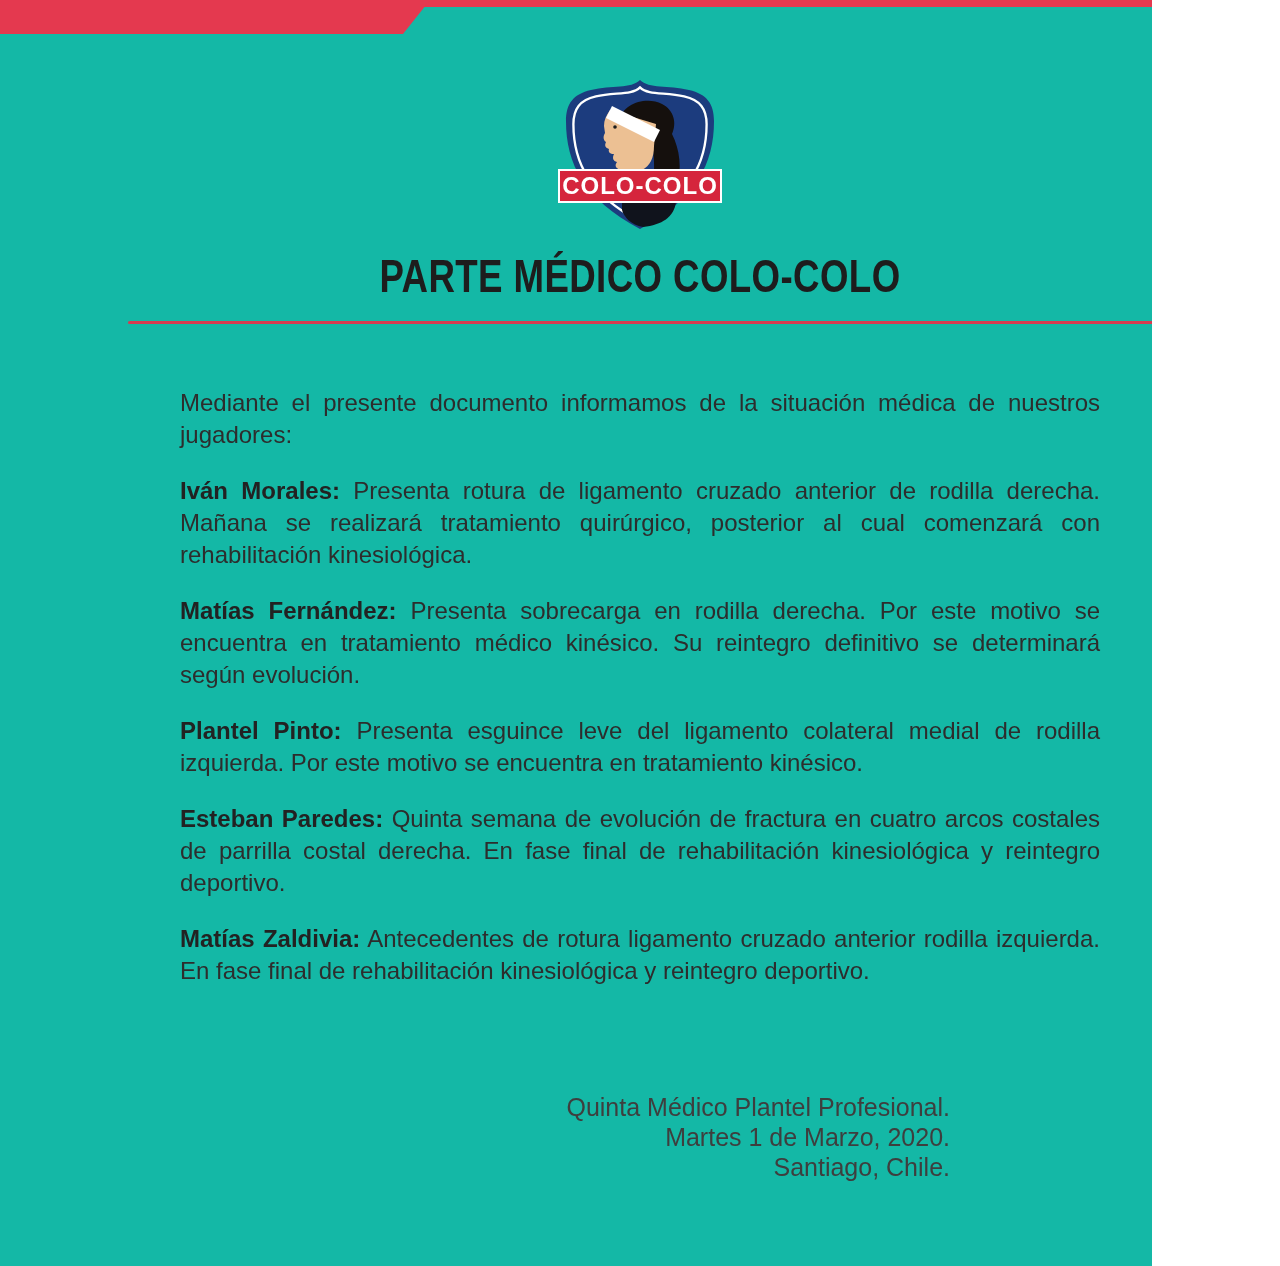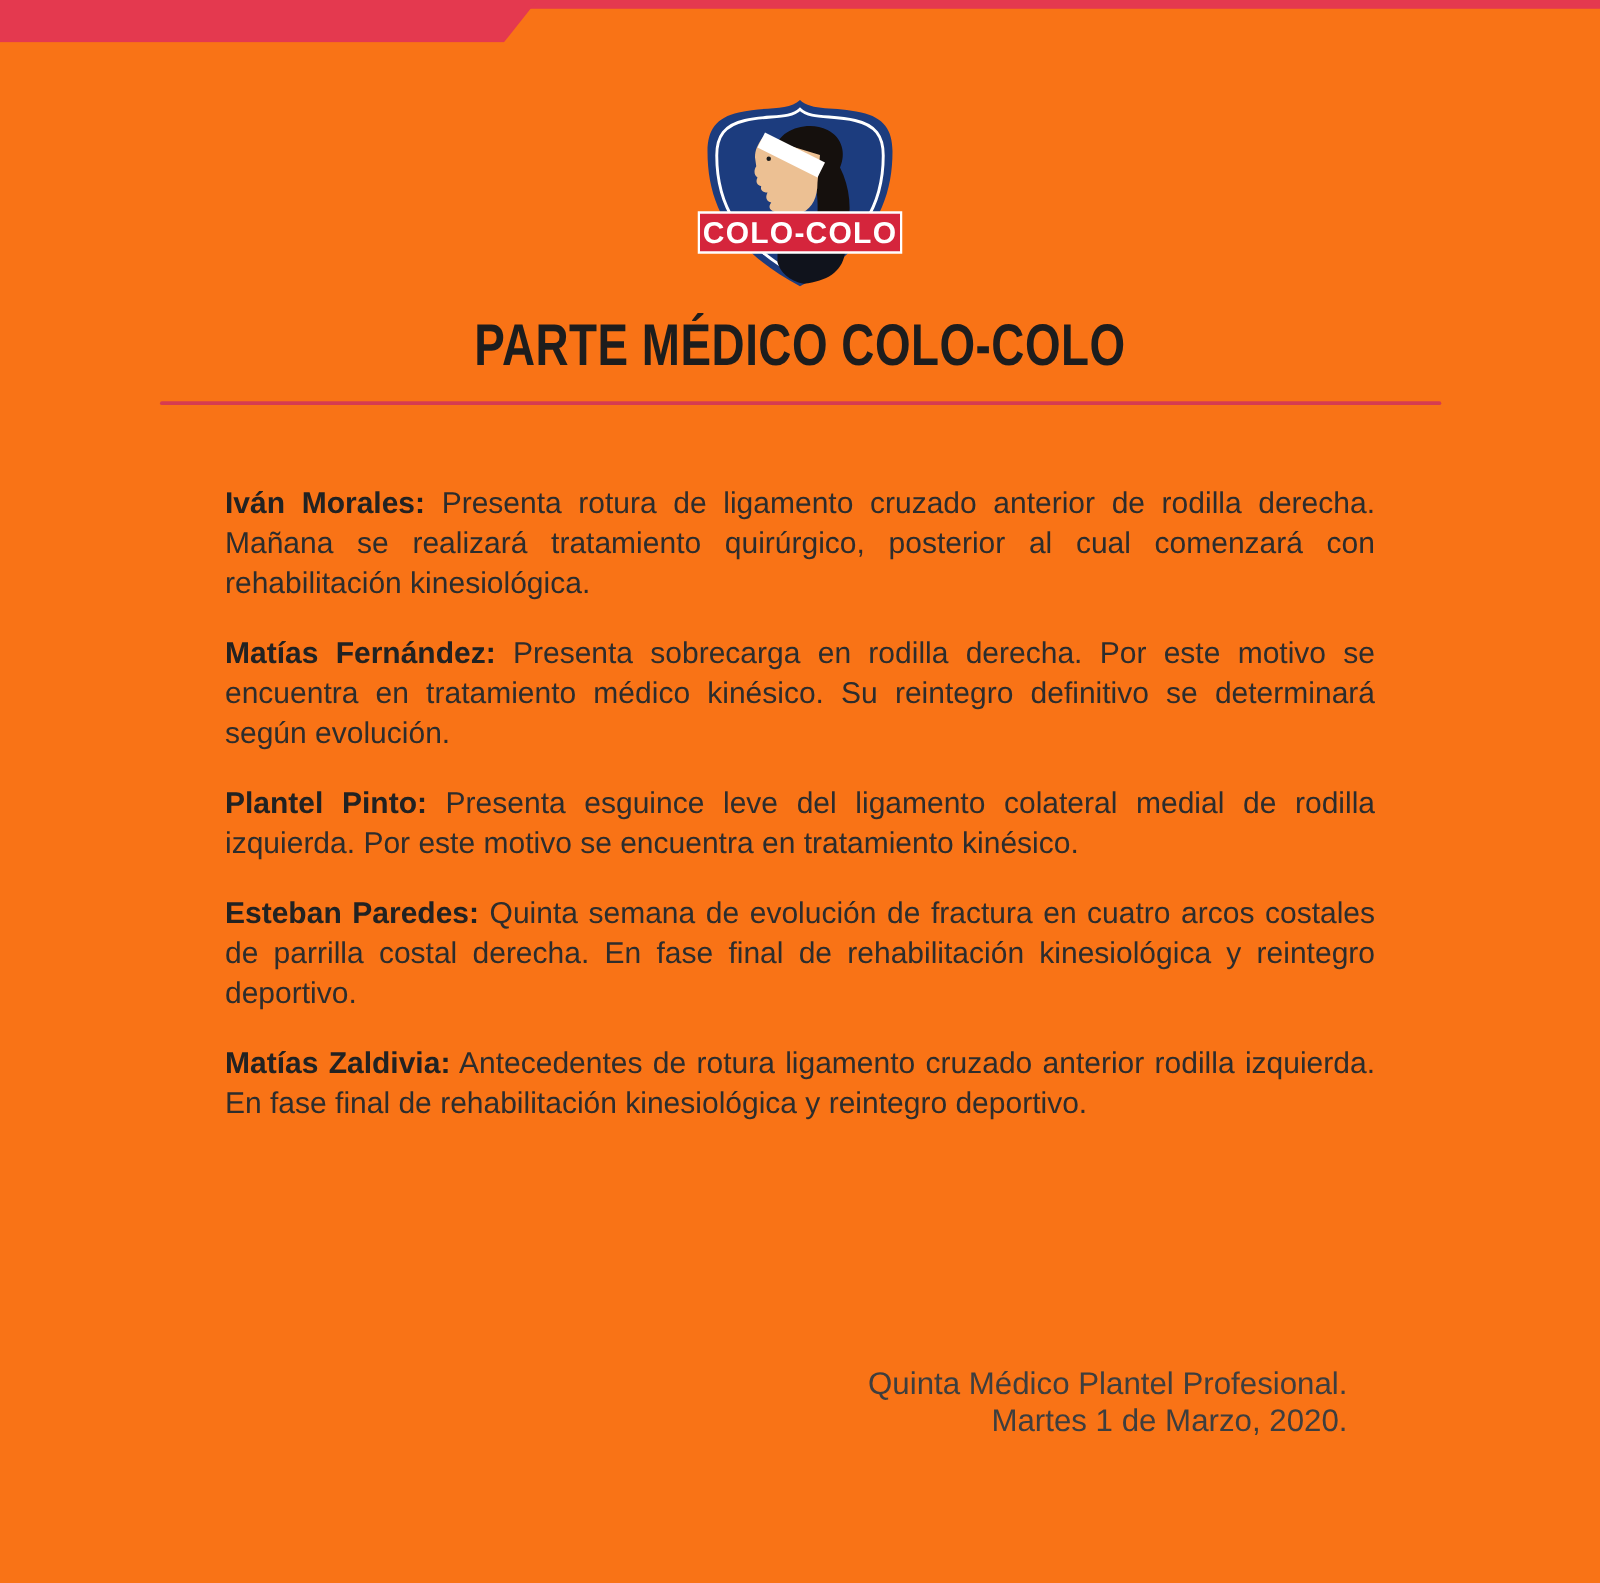--- a/index.html
+++ b/index.html
@@ -1,20 +1,20 @@
 <!DOCTYPE html>
 <html><head>
 <meta charset="utf-8">
 <style>
   html, body { margin: 0; padding: 0; background: #ffffff; }
   .page {
     position: relative;
-    width: 1280px;
+    width: 1152px;
     height: 1266px;
-    background: #f97316;
+    background: #14b8a6;
     font-family: "Liberation Sans", sans-serif;
     overflow: hidden;
   }
 
   
   .top-strip {
     position: absolute; top: 0; left: 0;
     width: 100%; height: 7px;
     background: #e4394f;
   }
@@ -104,20 +104,23 @@
     <rect x="1" y="94" width="162" height="32" fill="#d5253c" stroke="#ffffff" stroke-width="2"></rect>
     <text class="crest-banner-text" x="82" y="118" text-anchor="middle">COLO-COLO</text>
   </svg>
 
   <h1 class="title">PARTE MÉDICO COLO-COLO</h1>
 
   <div class="divider"></div>
 
   <div class="report">
     <p>
+      <span>Mediante el presente documento informamos de la situación médica de nuestros jugadores:</span>
+    </p>
+    <p>
       <strong>Iván Morales:</strong>
       <span>Presenta rotura de ligamento cruzado anterior de rodilla derecha. Mañana se realizará tratamiento quirúrgico, posterior al cual comenzará con rehabilitación kinesiológica.</span>
     </p>
     <p>
       <strong>Matías Fernández:</strong>
       <span>Presenta sobrecarga en rodilla derecha. Por este motivo se encuentra en tratamiento médico kinésico. Su reintegro definitivo se determinará según evolución.</span>
     </p>
     <p>
       <strong>Plantel Pinto:</strong>
       <span>Presenta esguince leve del ligamento colateral medial de rodilla izquierda. Por este motivo se encuentra en tratamiento kinésico.</span>
@@ -128,15 +131,16 @@
     </p>
     <p>
       <strong>Matías Zaldivia:</strong>
       <span>Antecedentes de rotura ligamento cruzado anterior rodilla izquierda. En fase final de rehabilitación kinesiológica y reintegro deportivo.</span>
     </p>
   </div>
 
   <div class="signature">
     <div>Quinta Médico Plantel Profesional.</div>
     <div>Martes 1 de Marzo, 2020.</div>
+    <div>Santiago, Chile.</div>
   </div>
 
 </div>
 
 </body></html>

